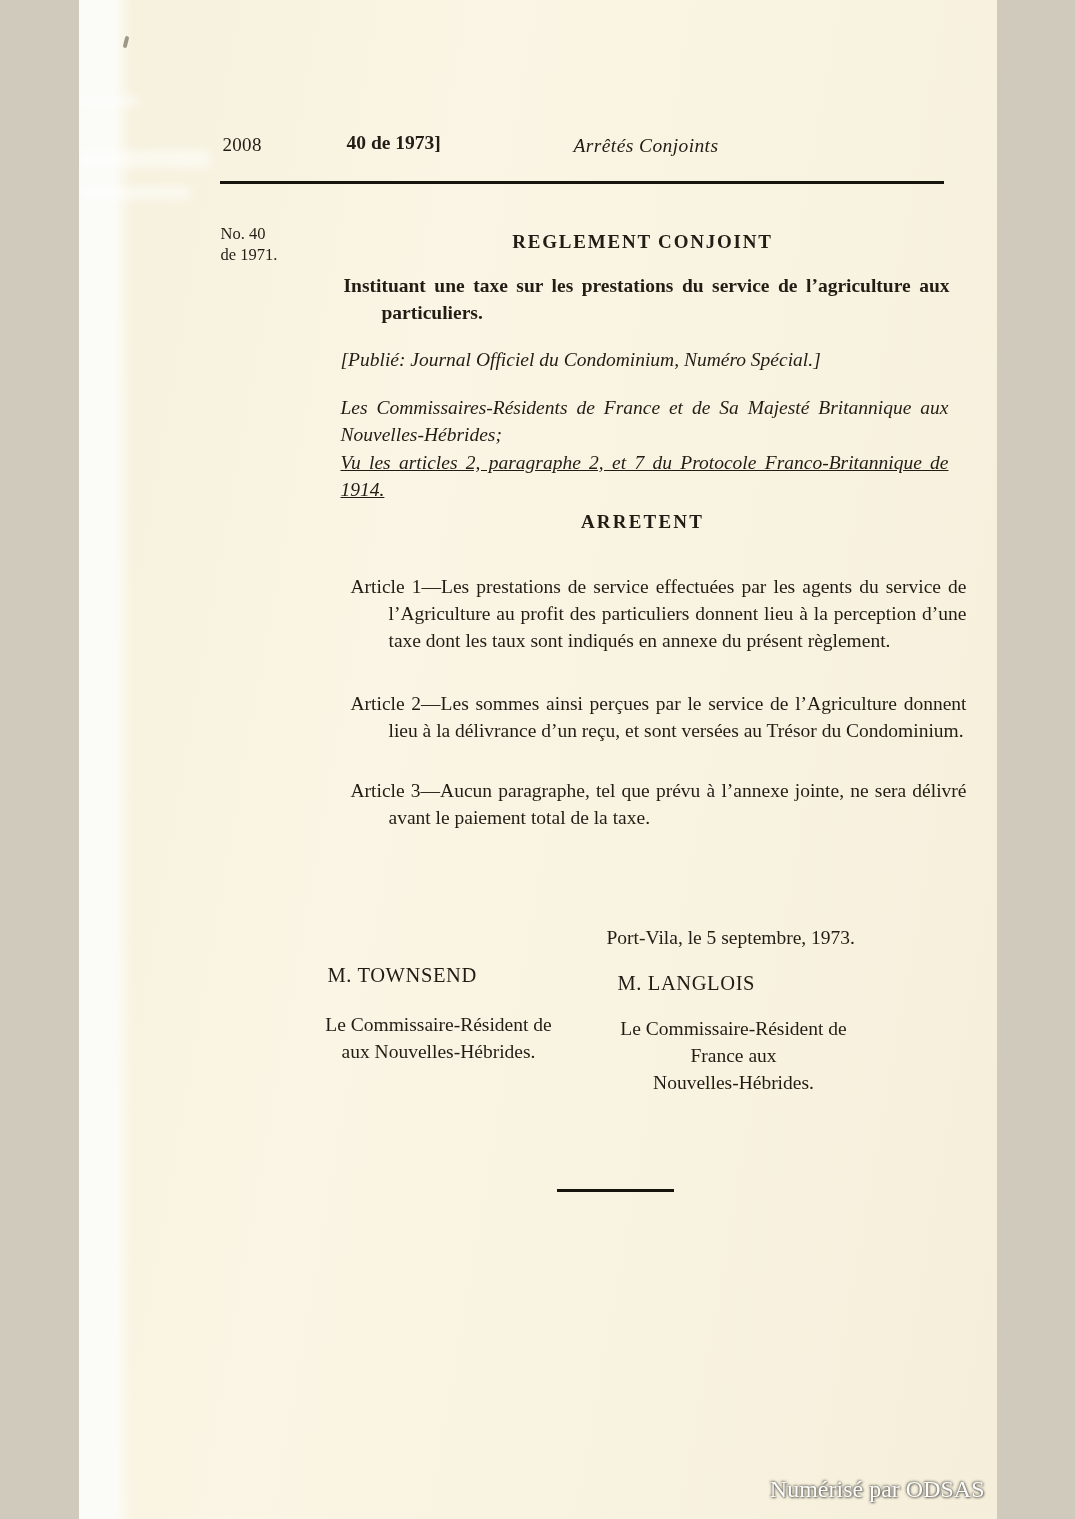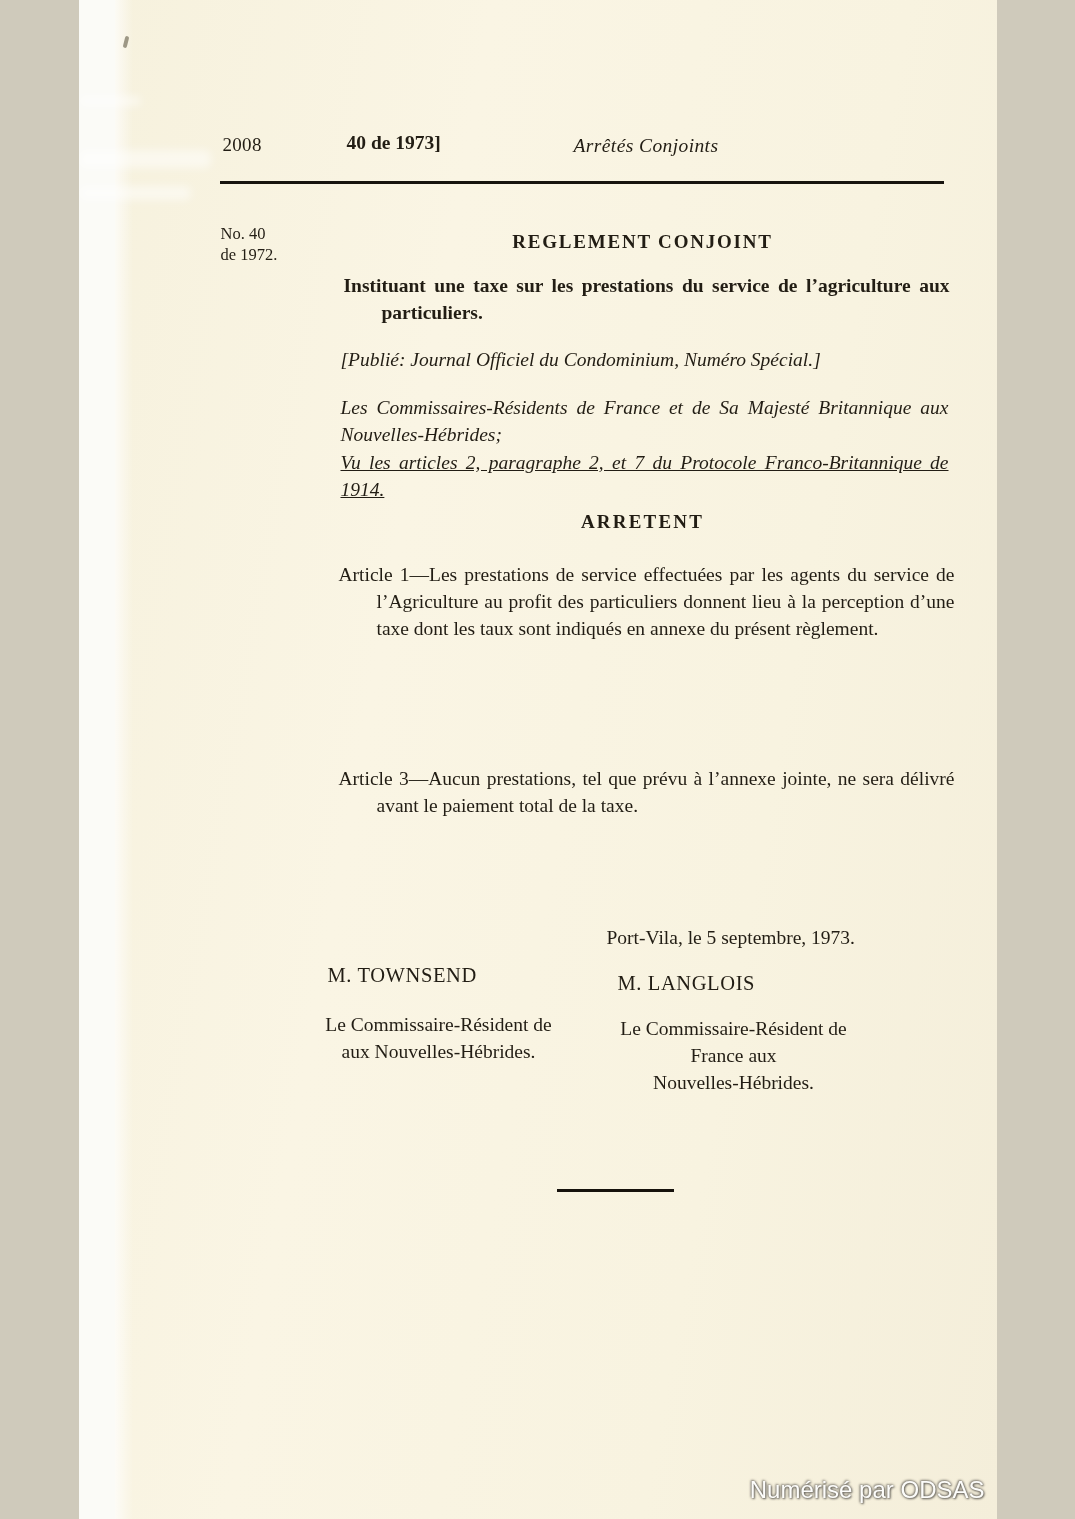--- a/index.html
+++ b/index.html
@@ -70,21 +70,21 @@
   }
   .preamble-1 { top: 394px; }
   .preamble-2 { top: 449px; text-decoration: underline; }
 
   .enactment {
     left: 258px; top: 511px; width: 612px;
     text-align: center; font-weight: bold; font-size: 19px; letter-spacing: 2.2px;
   }
 
   .article {
-    left: 256px; width: 616px; margin: 4px;
+    left: 256px; width: 616px; margin: 16px;
     font-size: 19.5px; line-height: 27px; text-align: justify;
     padding-left: 38px; text-indent: -38px;
   }
   .article-1 { top: 557px; }
   .article-2 { top: 674px; }
   .article-3 { top: 761px; }
   .article-4 { top: 829px; }
 
   .dateline { left: 528px; top: 927px; font-size: 19.5px; }
 
@@ -94,21 +94,21 @@
 
   .sig-title { font-size: 19.5px; line-height: 27px; text-align: center; }
   .sig-title span { display: block; }
   .sig-title-left  { left: 212px; top: 1011px; width: 296px; }
   .sig-title-right { left: 512px; top: 1015px; width: 286px; }
 
   .end-rule { left: 478px; top: 1189px; width: 117px; height: 3px; background: #16120c; }
 
   .watermark {
     right: 12px; top: 1476px;
-    font-family: Liberation Sans, sans-serif;
+    font-family: Liberation Serif, serif;
     font-size: 24px; color: #fdfdfb;
     text-shadow: 0 0 3px rgba(95,92,85,0.95), 1px 1px 2px rgba(95,92,85,0.85), -1px -1px 2px rgba(120,115,105,0.6);
   }
 </style>
 </head>
 <body>
 
 <div class="scan-page">
 
   <div class="edge-strip-left"></div>
@@ -123,39 +123,42 @@
   <div class="punch-hole" style="left:986px;  top:1071px; width:32px; height:32px;"></div>
   <div class="punch-hole" style="left:981px;  top:1281px; width:32px; height:32px;"></div>
 
   <div class="abs page-number">2008</div>
   <div class="abs issue-ref">40 de 1973]</div>
   <div class="abs running-title">Arrêtés Conjoints</div>
   <div class="abs header-rule"></div>
 
   <div class="abs margin-note">
     <span>No. 40</span>
-    <span>de 1972.</span>
+    <span>de 1971.</span>
   </div>
 
   <div class="abs doc-heading">REGLEMENT CONJOINT</div>
 
   <div class="abs doc-subject">Instituant une taxe sur les prestations du service de l’agriculture aux particuliers.</div>
 
   <div class="abs doc-published">[Publié: Journal Officiel du Condominium, Numéro Spécial.]</div>
 
   <div class="abs preamble preamble-1">Les Commissaires-Résidents de France et de Sa Majesté Britannique aux Nouvelles-Hébrides;</div>
   <div class="abs preamble preamble-2">Vu les articles 2, paragraphe 2, et 7 du Protocole Franco-Britannique de 1914.</div>
 
   <div class="abs enactment">ARRETENT</div>
 
   <p class="abs article article-1">
     <span>Article 1</span><span>—Les prestations de service effectuées par les agents du service de l’Agriculture au profit des particuliers donnent lieu à la perception d’une taxe dont les taux sont indiqués en annexe du présent règlement.</span>
   </p>
+  <p class="abs article article-2">
+    <span>Article 2</span><span>—Les sommes ainsi perçues par le service de l’Agriculture donnent lieu à la délivrance d’un reçu, et sont versées au Trésor du Condominium.</span>
+  </p>
   <p class="abs article article-3">
-    <span>Article 3</span><span>—Aucun prestations, tel que prévu à l’annexe jointe, ne sera délivré avant le paiement total de la taxe.</span>
+    <span>Article 3</span><span>—Aucun paragraphe, tel que prévu à l’annexe jointe, ne sera délivré avant le paiement total de la taxe.</span>
   </p>
 
   <div class="abs dateline">Port-Vila, le 5 septembre, 1973.</div>
 
   <div class="abs sig-name sig-name-left">M. TOWNSEND</div>
   <div class="abs sig-name sig-name-right">M. LANGLOIS</div>
 
   <div class="abs sig-title sig-title-left">
     <span>Le Commissaire-Résident de</span>
     <span>aux Nouvelles-Hébrides.</span>

